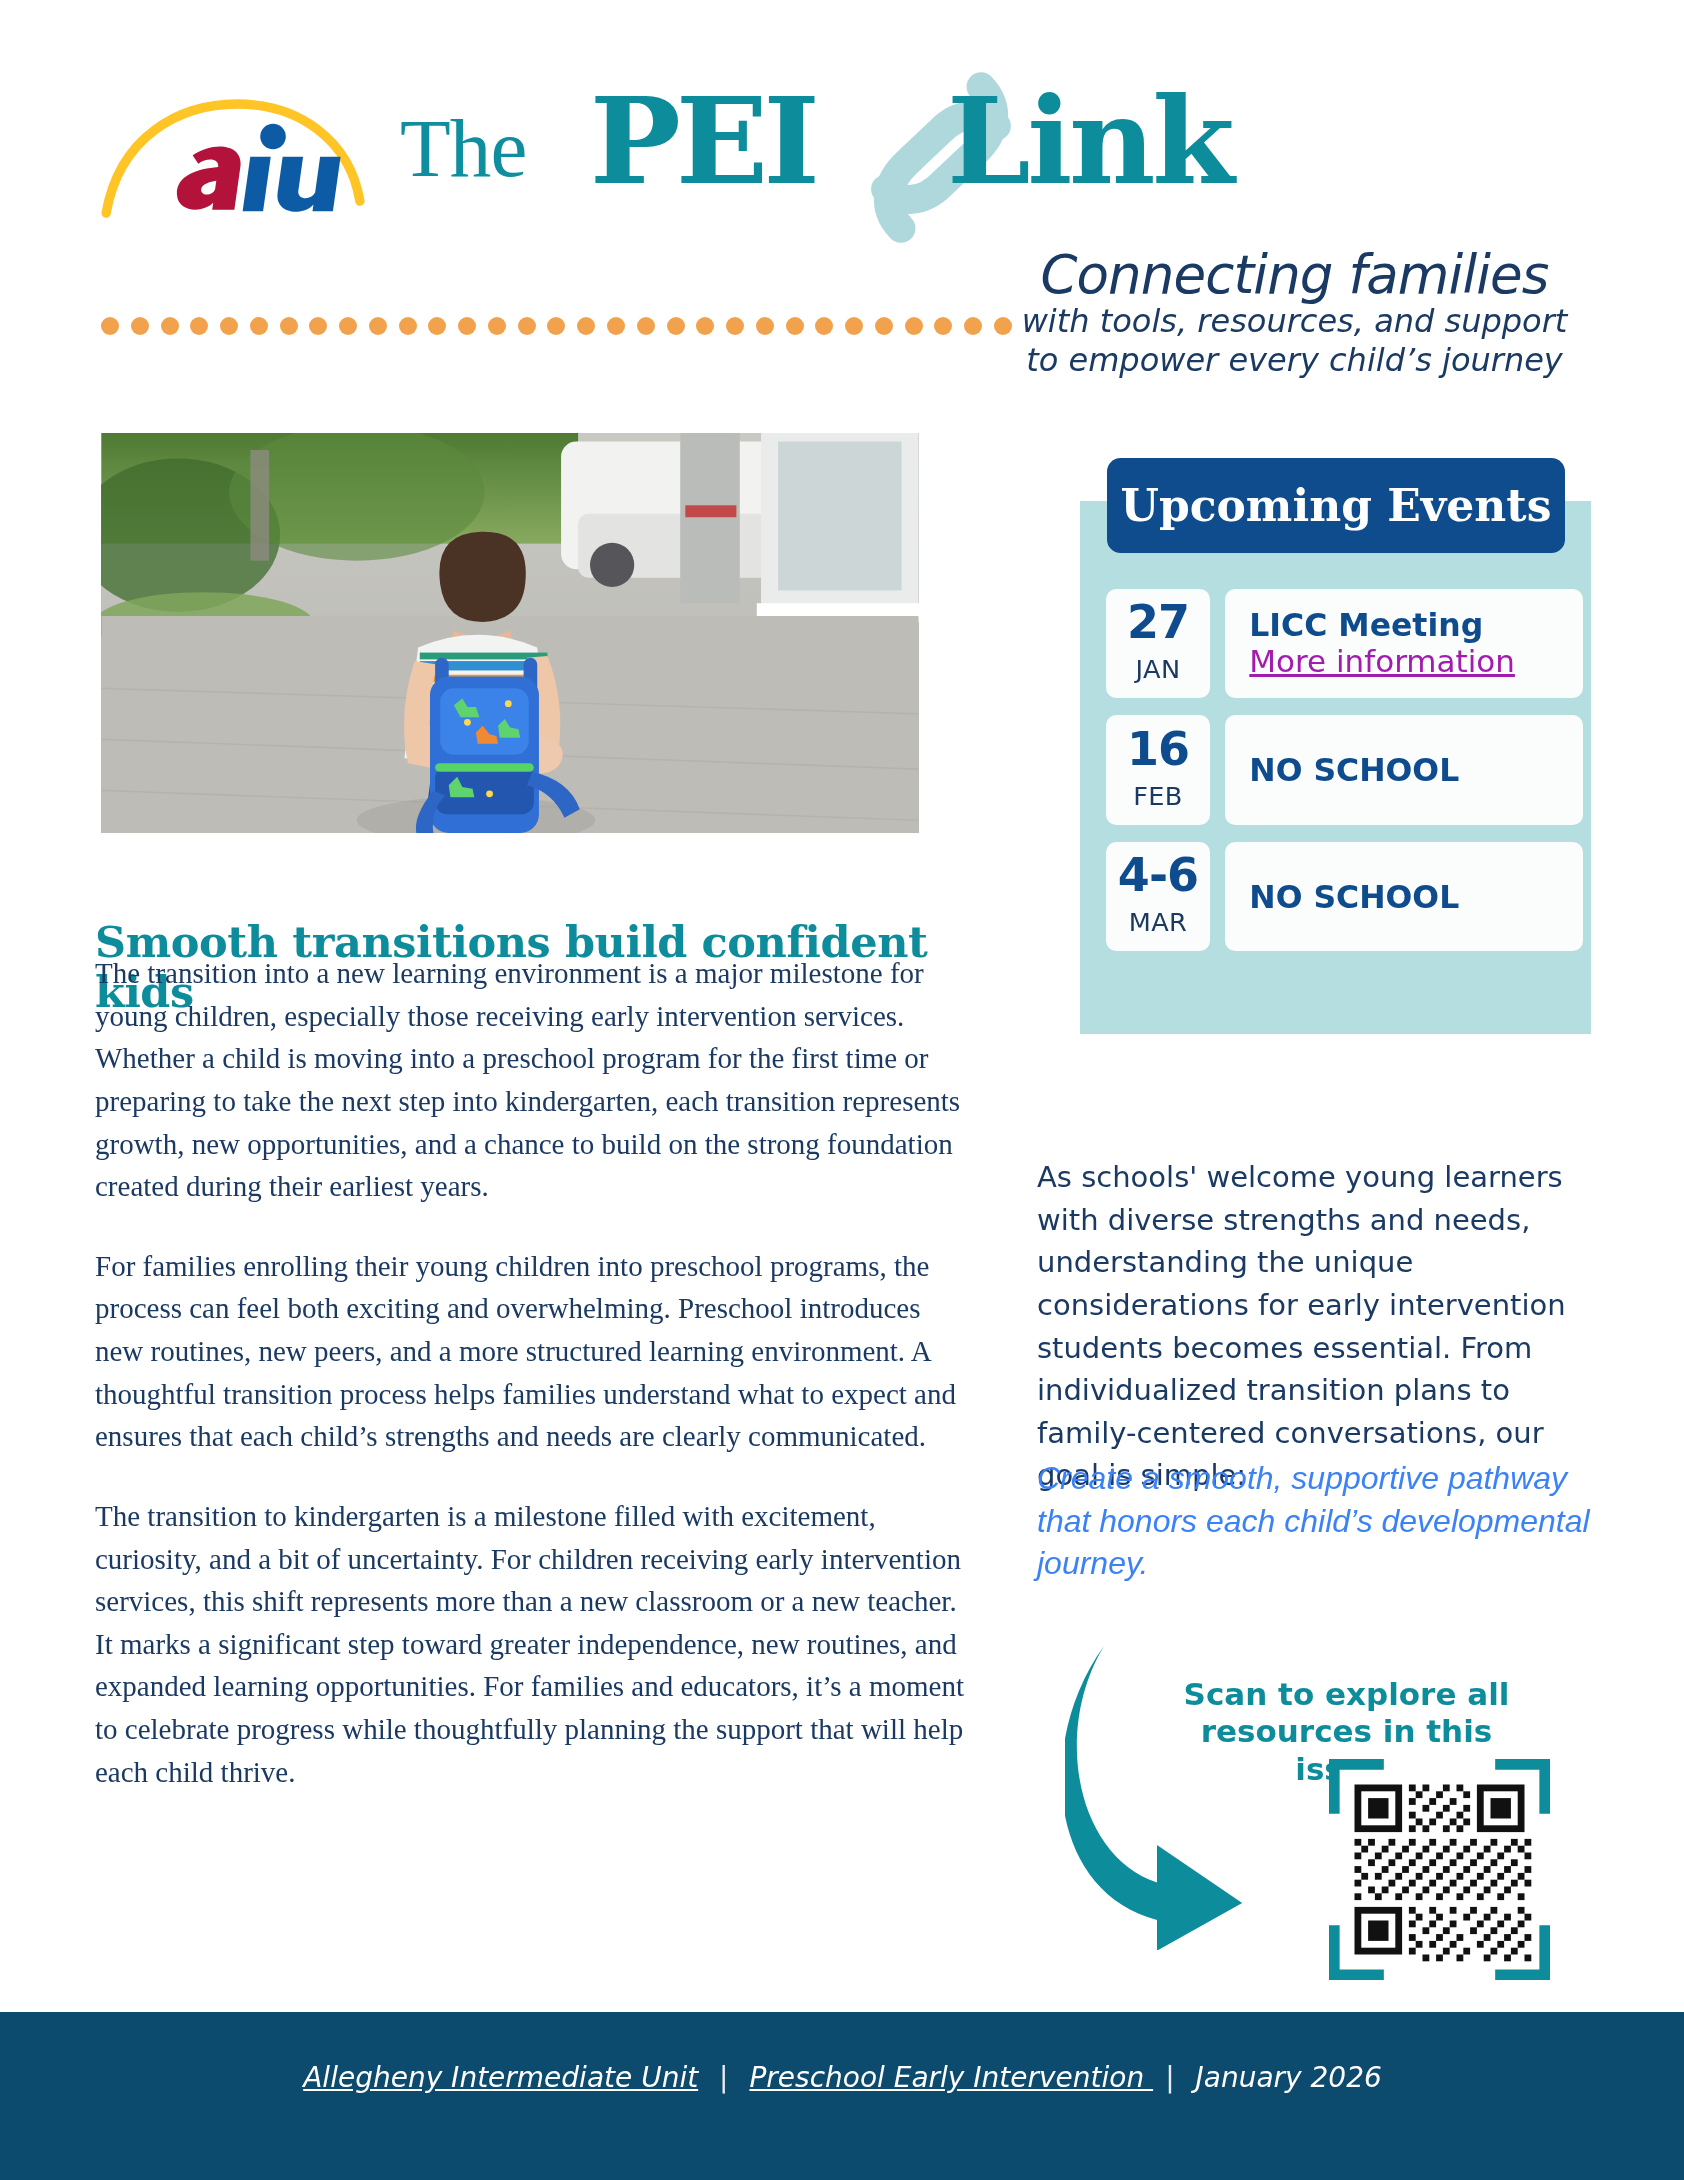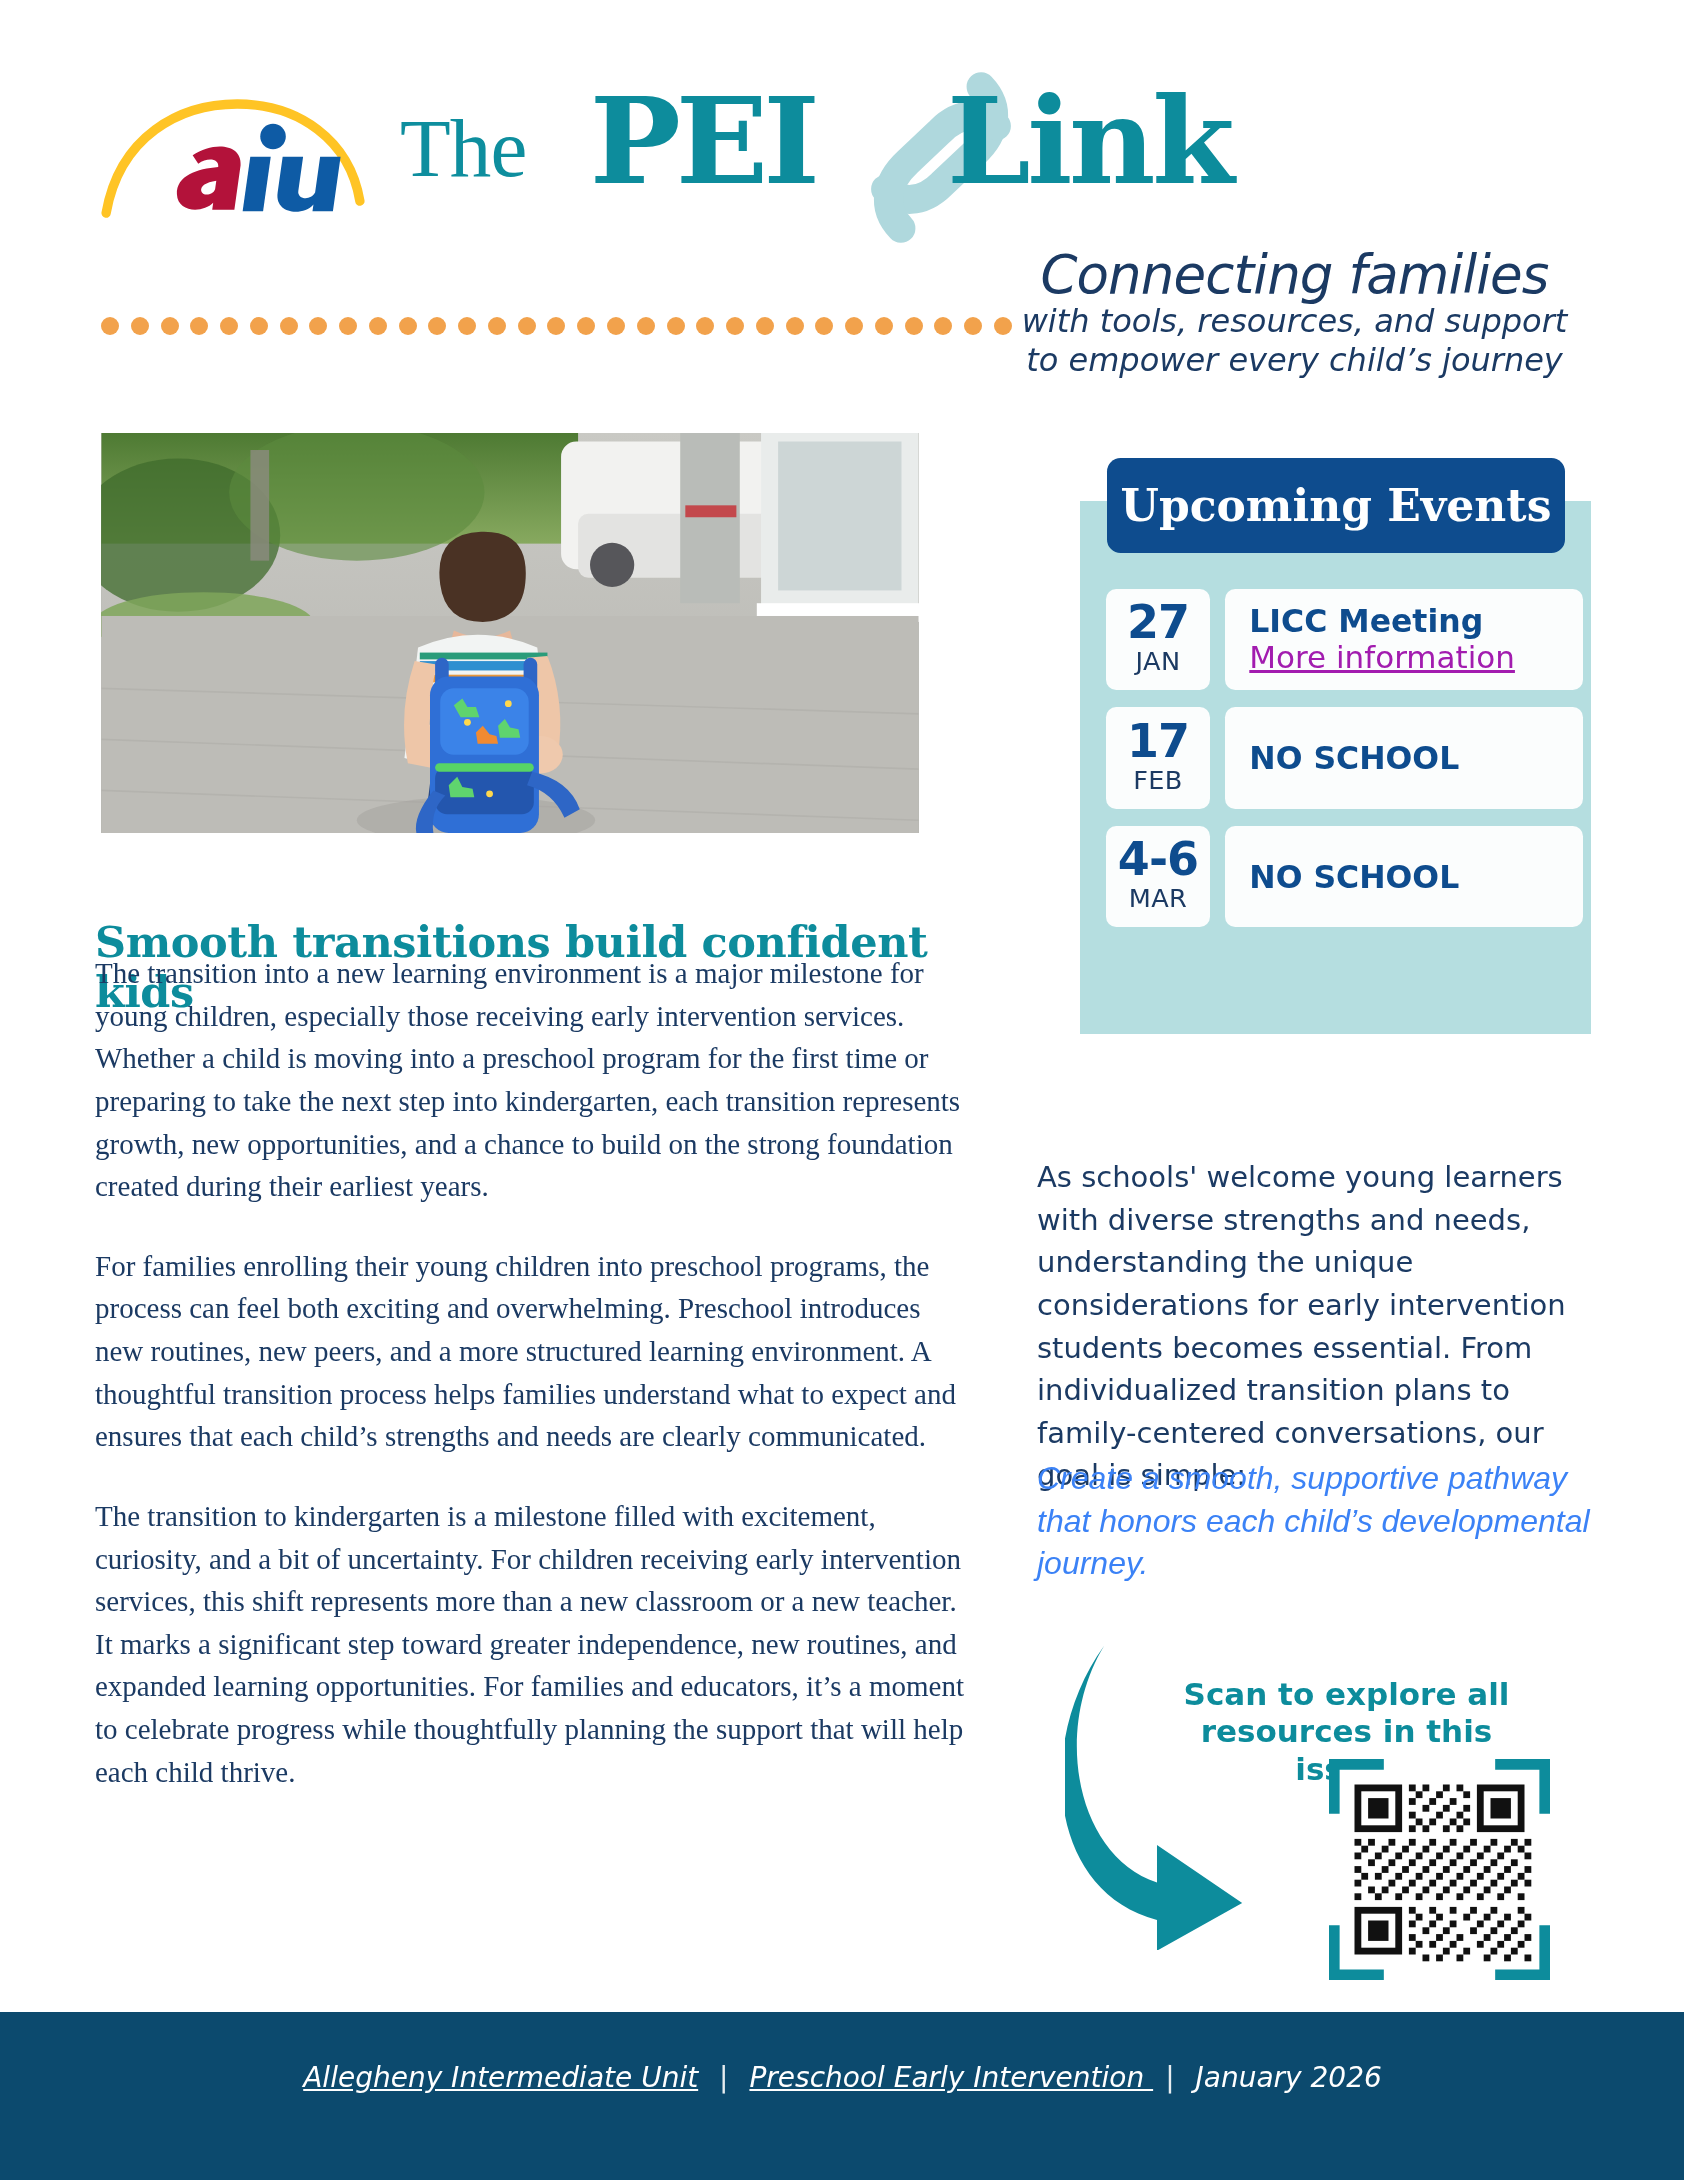--- a/index.html
+++ b/index.html
@@ -152,20 +152,21 @@
   .event-date {
     width: 104px;
     background: #FBFDFD;
     border-radius: 10.2px;
     display: flex;
     flex-direction: column;
     align-items: center;
     justify-content: center;
     padding: 10.2px 0 12px;
     box-sizing: border-box;
+    gap: 8px;
   }
   .event-date .day {
     color: #0E4C8E;
     font-family: "DejaVu Sans", sans-serif;
     font-weight: 700;
     font-size: 46px;
     line-height: 1;
     letter-spacing: -0.9px;
   }
   .event-date .mon {
@@ -453,21 +454,21 @@
       <span class="mon">JAN</span>
     </div>
     <div class="event-info">
       <span class="etitle">LICC Meeting</span>
       <span class="elink">More information</span>
     </div>
   </div>
 
   <div class="event-row">
     <div class="event-date">
-      <span class="day">17</span>
+      <span class="day">16</span>
       <span class="mon">FEB</span>
     </div>
     <div class="event-info">
       <span class="etitle">NO SCHOOL</span>
     </div>
   </div>
 
   <div class="event-row">
     <div class="event-date">
       <span class="day">4-6</span>

